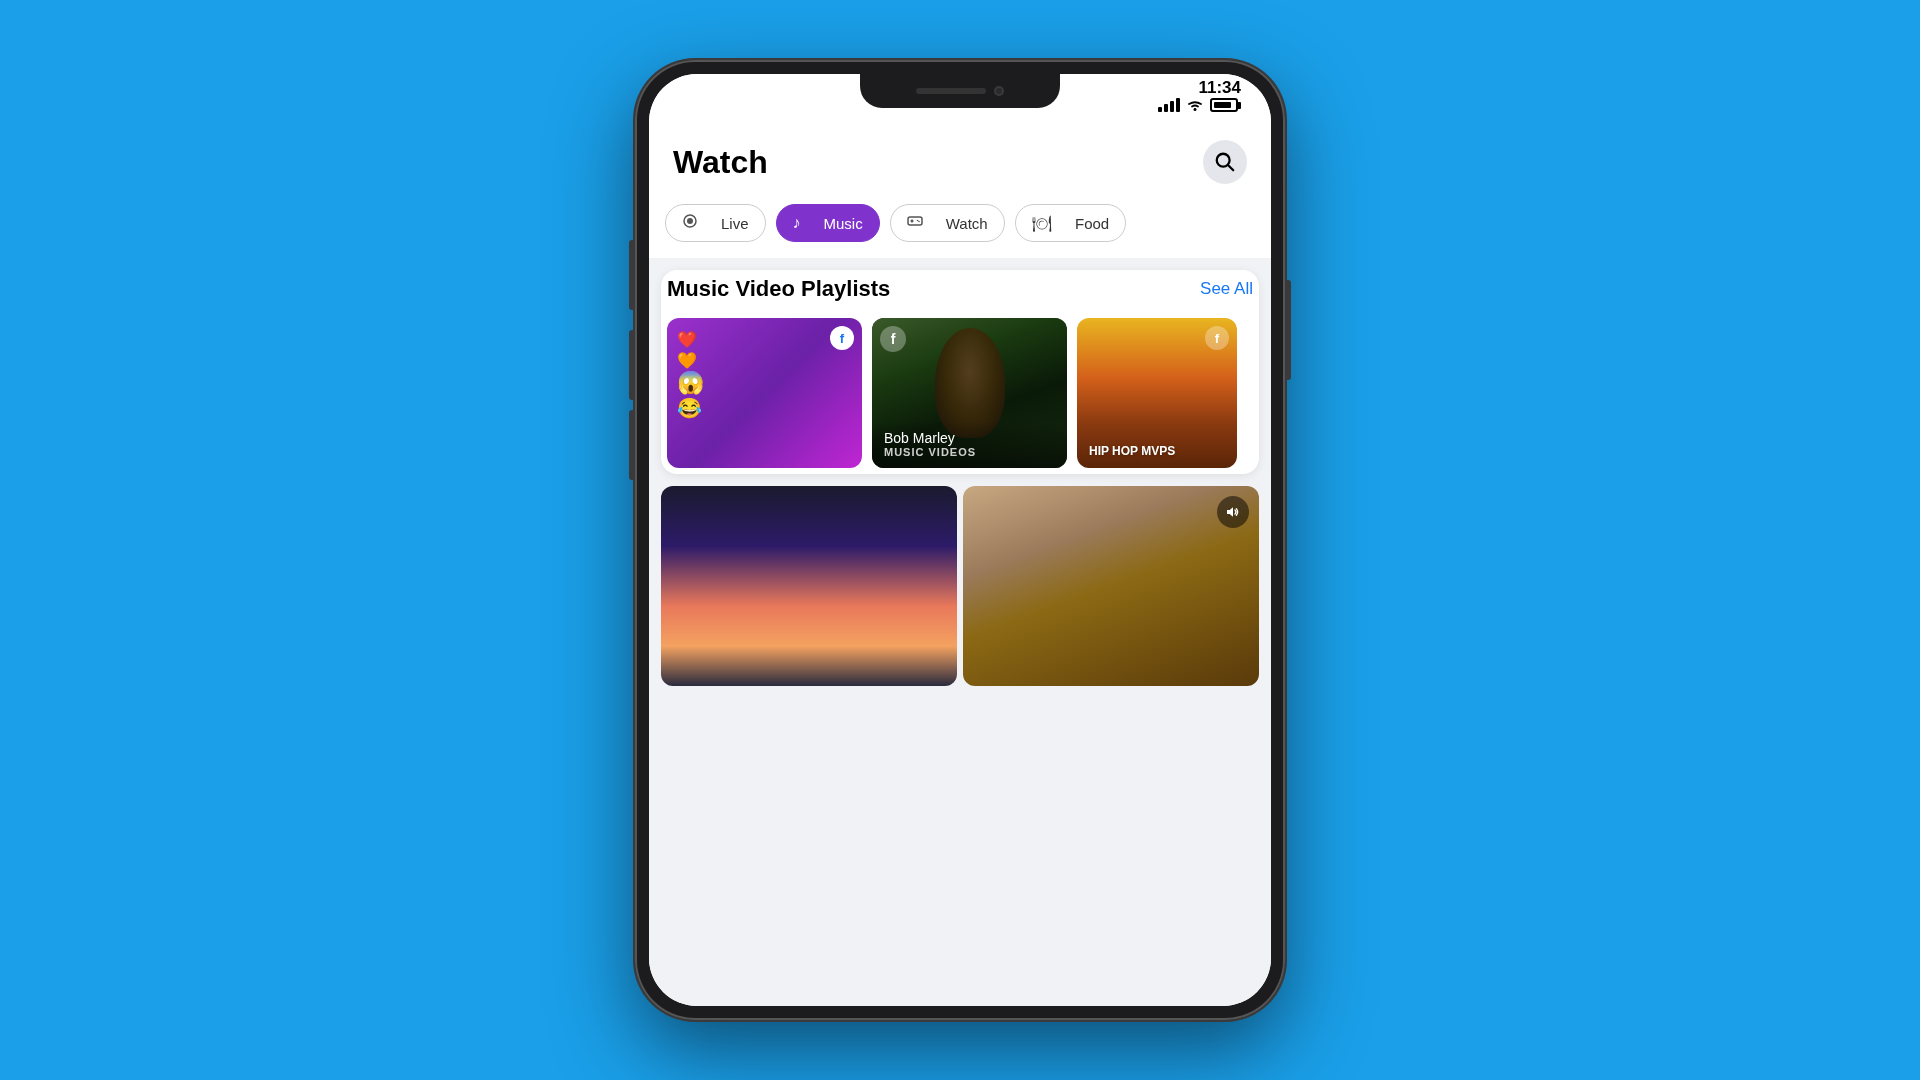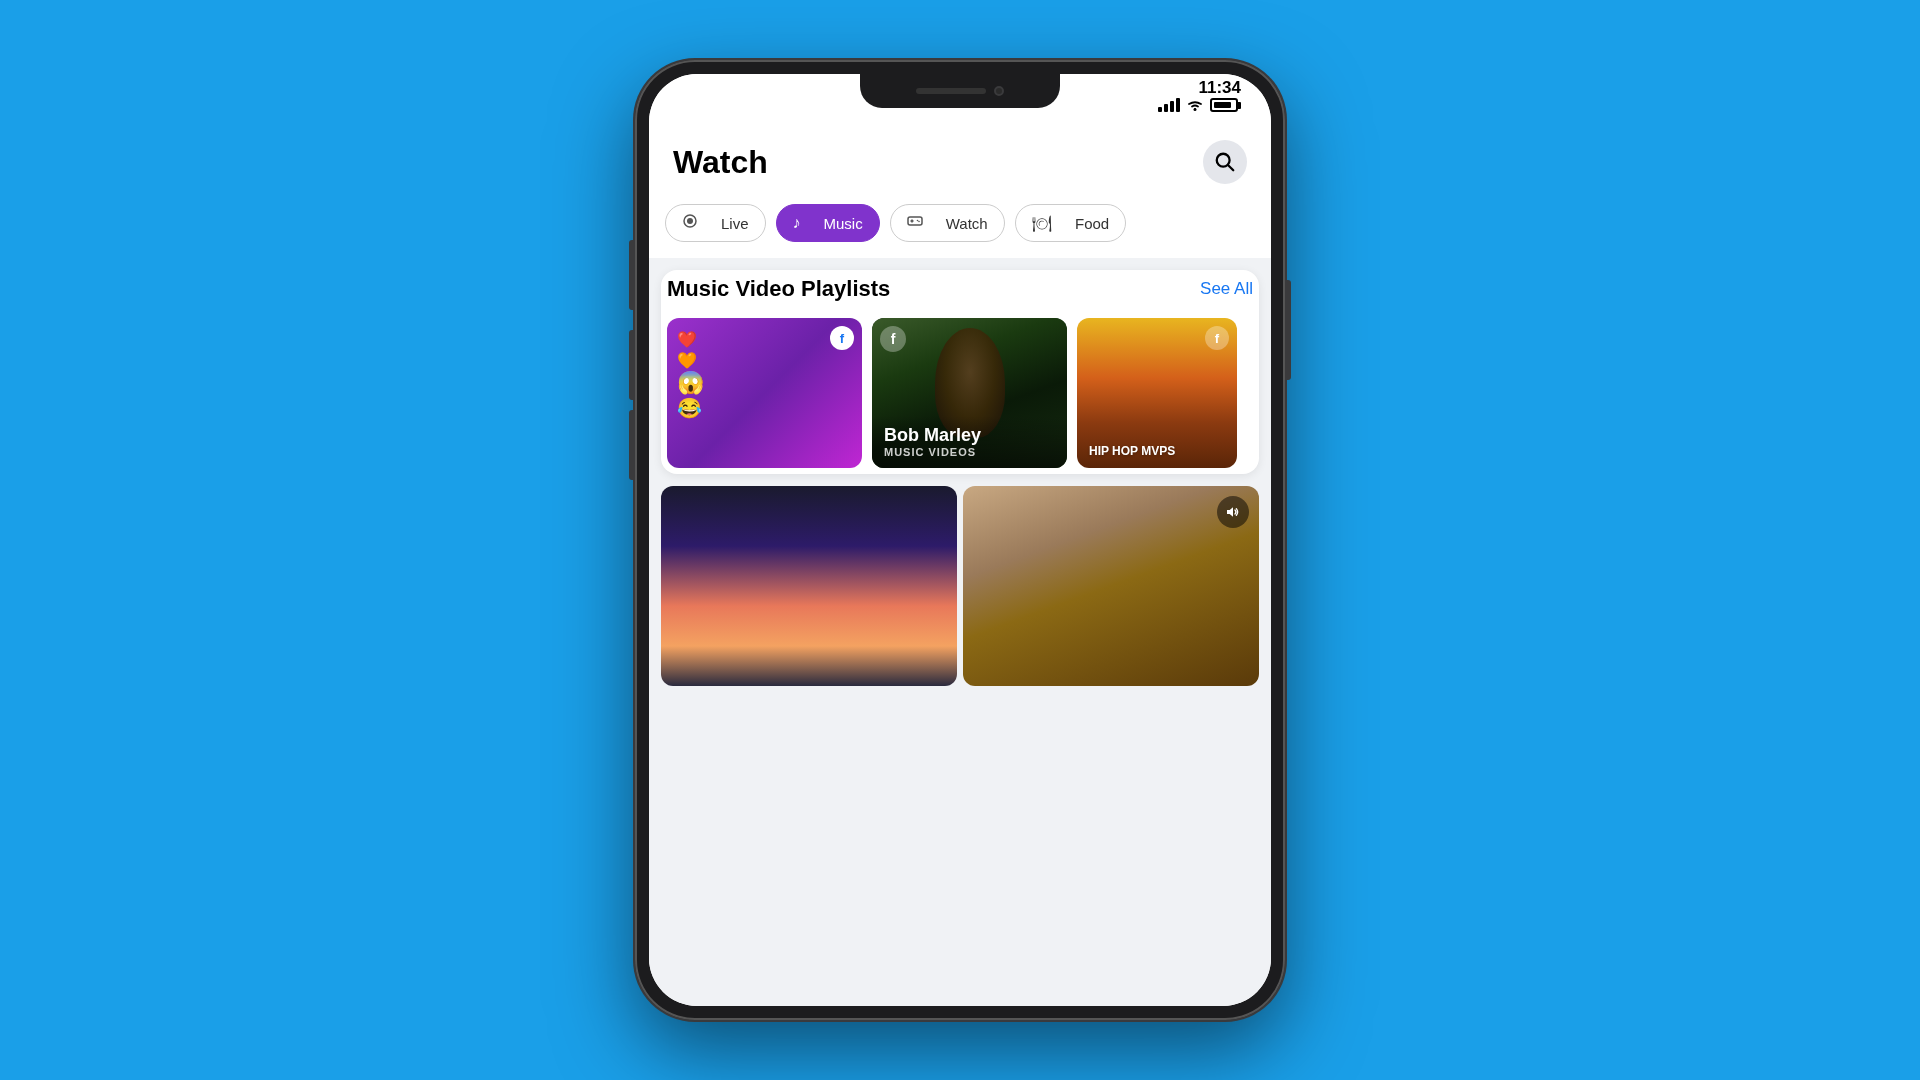--- a/index.html
+++ b/index.html
@@ -375,22 +375,22 @@
     .bob-label {
       position: absolute;
       bottom: 0;
       left: 0;
       right: 0;
       padding: 10px 12px;
       background: linear-gradient(transparent, rgba(0,0,0,0.6));
     }
 
     .bob-name {
-      font-size: 18px;
-      font-weight: 700;
+      font-size: 14px;
+      font-weight: 400;
       color: white;
       line-height: 1.1;
     }
 
     .bob-sub {
       font-size: 11px;
       font-weight: 600;
       color: rgba(255,255,255,0.8);
       text-transform: uppercase;
       letter-spacing: 1px;

